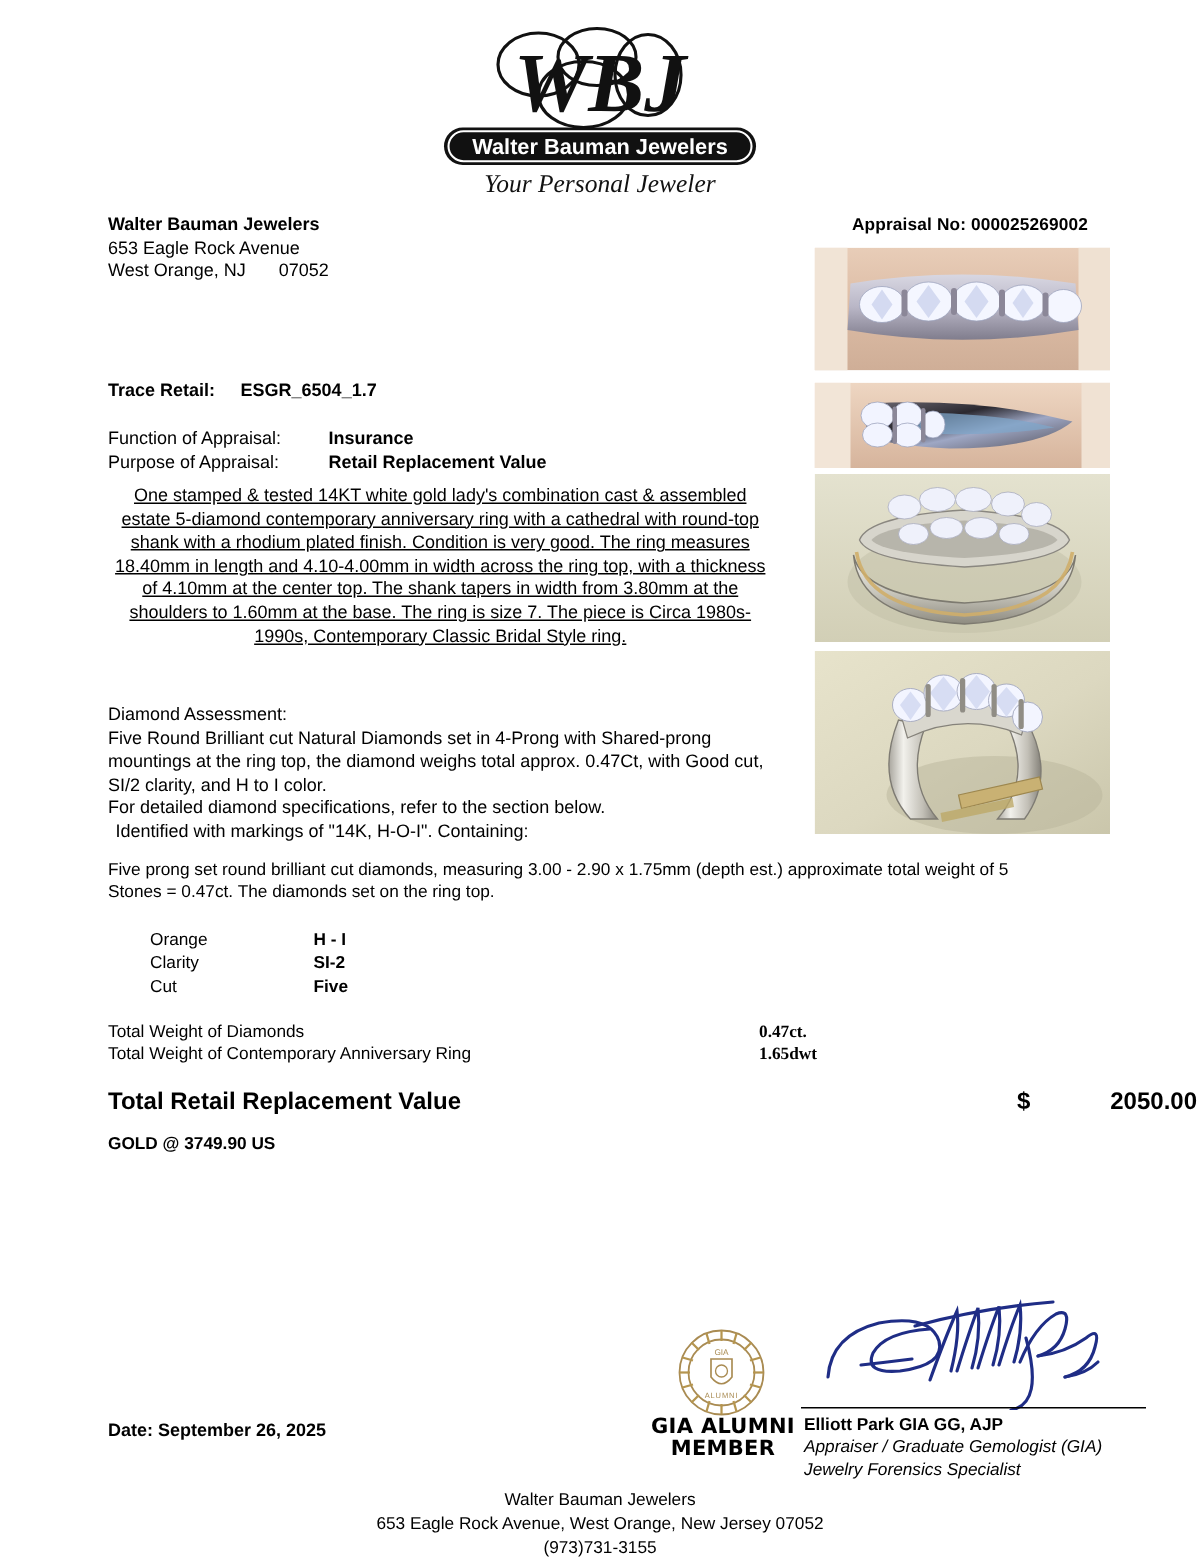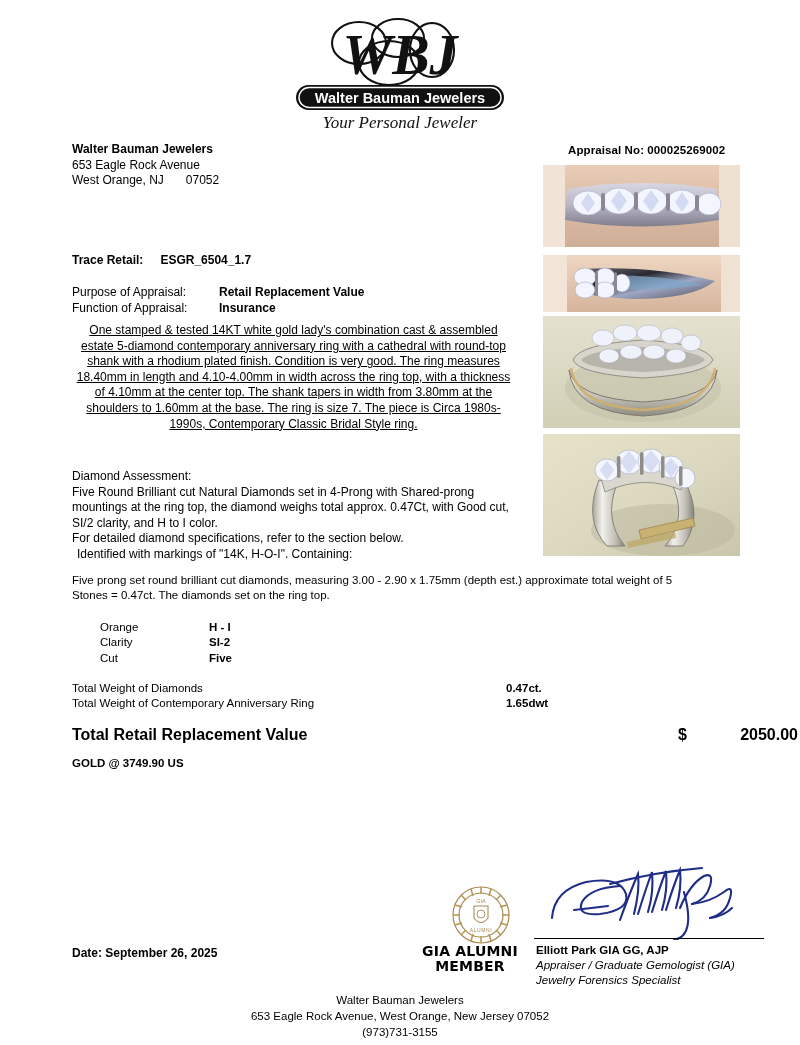--- a/index.html
+++ b/index.html
@@ -123,21 +123,21 @@
   
   .totals-table {
     position: absolute;
     left: 72px;
     top: 681px;
     font-size: 11.5px;
     border-collapse: collapse;
   }
   .totals-table td { padding: 0; line-height: 15.4px; vertical-align: top; }
   .totals-table td.k { width: 434px; }
-  .totals-table td.v { font-weight: bold; }
+  .totals-table td.v { font-weight: bold; font-family: Liberation Serif, serif; }
 
   .grand-row {
     position: absolute;
     left: 72px;
     top: 726px;
     width: 694px;
     font-size: 16px;
     font-weight: bold;
   }
   .grand-label { float: left; }
@@ -164,21 +164,21 @@
   
   .gia-seal {
     position: absolute;
     left: 450px;
     top: 884px;
     width: 62px;
     height: 62px;
   }
   .gia-alumni-text {
     position: absolute;
-    left: 416px;
+    left: 428px;
     top: 944px;
     width: 108px;
     text-align: center;
     font-size: 14px;
     font-weight: bold;
     line-height: 15px;
     letter-spacing: 0.2px;
     font-family: "DejaVu Sans", sans-serif;
   }
 
@@ -266,26 +266,26 @@
 
 <div class="appraisal-no">Appraisal No: 000025269002</div>
 
 <div class="trace-row">
   <span class="trace-label">Trace Retail:</span><span class="trace-value">ESGR_6504_1.7</span>
 </div>
 
 <table class="purpose-table">
   <tbody>
       <tr>
+    <td class="lbl">Function of Appraisal:</td>
+    <td class="val">Insurance</td>
+  </tr>
+  <tr>
     <td class="lbl">Purpose of Appraisal:</td>
     <td class="val">Retail Replacement Value</td>
-  </tr>
-  <tr>
-    <td class="lbl">Function of Appraisal:</td>
-    <td class="val">Insurance</td>
   </tr>
 </tbody>
   </table>
 
 <div class="description">One stamped &amp; tested 14KT white gold lady's combination cast &amp; assembled estate 5-diamond contemporary anniversary ring with a cathedral with round-top shank with a rhodium plated finish. Condition is very good. The ring measures 18.40mm in length and 4.10-4.00mm in width across the ring top, with a thickness of 4.10mm at the center top. The shank tapers in width from 3.80mm at the shoulders to 1.60mm at the base. The ring is size 7. The piece is Circa 1980s-1990s, Contemporary Classic Bridal Style ring.</div>
 
 <div class="assessment">
   <div>Diamond Assessment:</div>
   <div>Five Round Brilliant cut Natural Diamonds set in 4-Prong with Shared-prong mountings at the ring top, the diamond weighs total approx. 0.47Ct, with Good cut, SI/2 clarity, and H to I color.</div>
   <div>For detailed diamond specifications, refer to the section below.</div>

